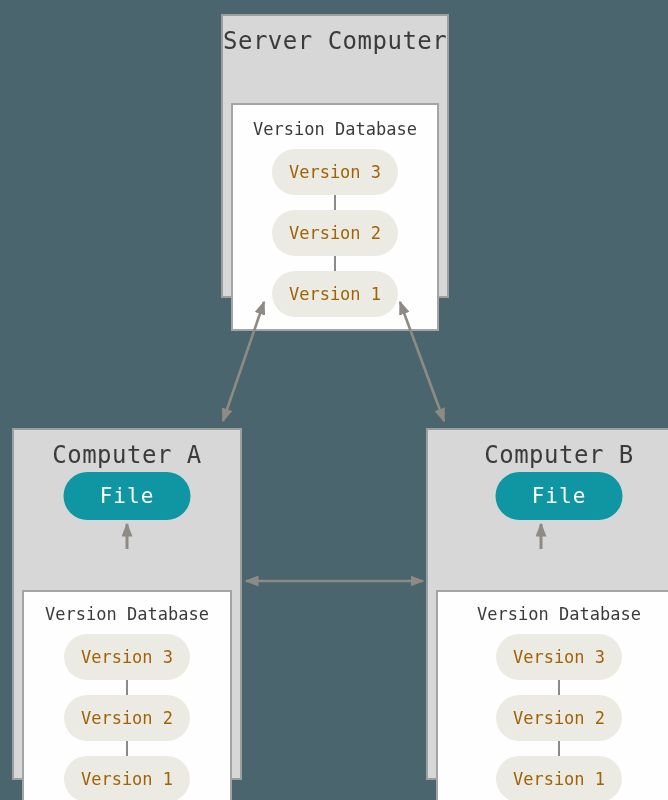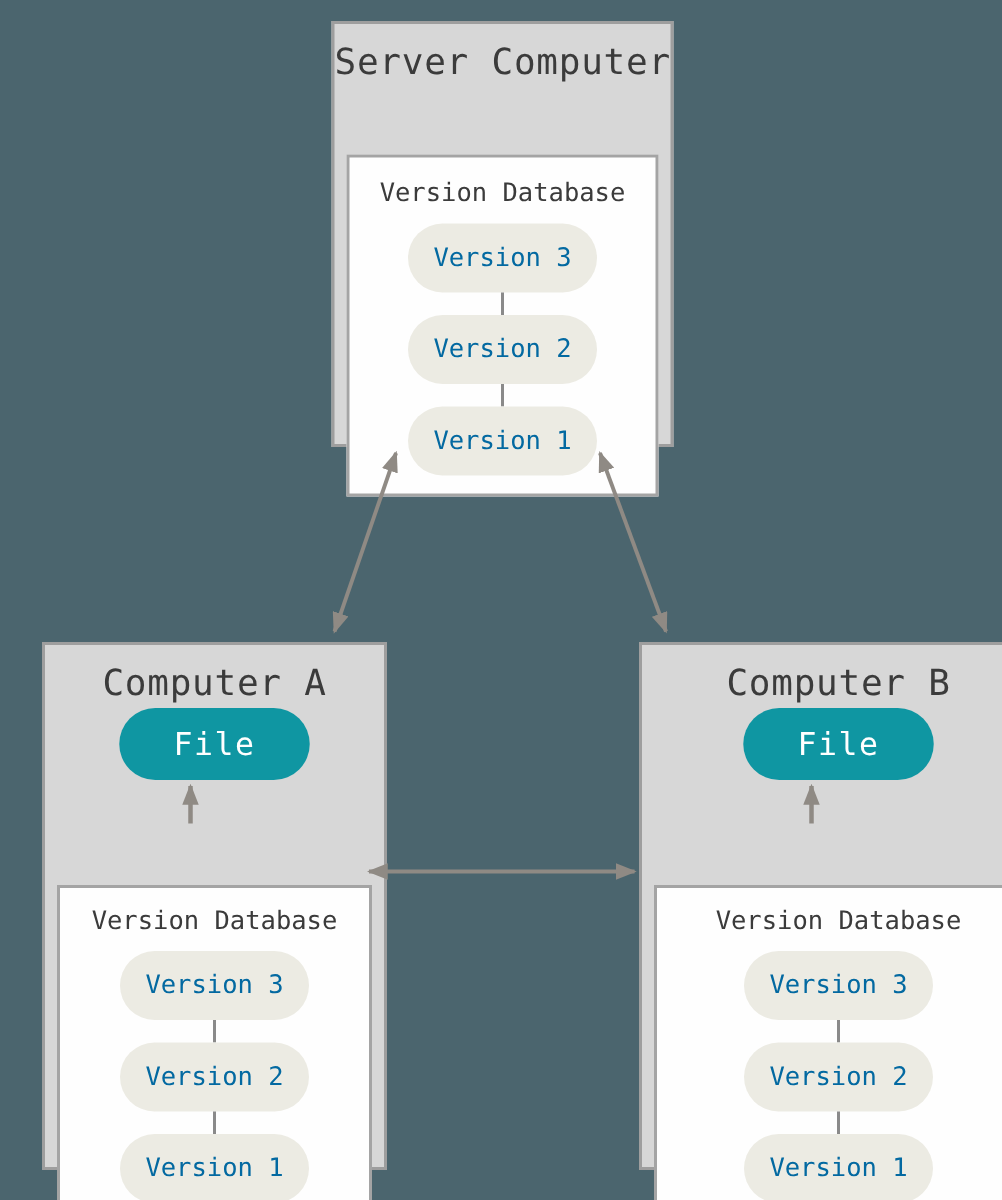--- a/index.html
+++ b/index.html
@@ -12,21 +12,21 @@
   }
   .canvas { position: absolute; inset: 0; width: 668px; height: 800px; }
 
   .machine-box {
     position: absolute;
     background: #D7D7D7;
     border: 2px solid #9E9E9E;
     box-sizing: border-box;
   }
   #server-box  { left: 221px; top: 14px;  width: 228px; height: 284px; }
-  #computer-a-box { left: 28px;  top: 428px; width: 230px; height: 352px; }
+  #computer-a-box { left: 12px;  top: 428px; width: 230px; height: 352px; }
   #computer-b-box { left: 426px; top: 428px; width: 266px; height: 352px; }
 
   .box-title {
     position: absolute; top: 12px; left: 0; width: 100%;
     text-align: center;
     font-size: 24px; line-height: 26px;
     color: #3B3B3B;
     letter-spacing: 0.5px;
     white-space: pre;
   }
@@ -58,21 +58,21 @@
     color: #3B3B3B;
     margin: 11px 0 9px 0;
     white-space: pre;
   }
   #server-box .db-label { margin: 13px 0 9px 0; }
 
   .version-pill {
     width: 126px; height: 46px;
     border-radius: 23px;
     background: #ECEBE3;
-    color: #0369a1;
+    color: #a16207;
     font-size: 17px;
     display: flex; align-items: center; justify-content: center;
     flex: 0 0 auto;
     white-space: pre;
   }
   .version-link {
     width: 2px; height: 15px;
     background: #8A8A8A;
     flex: 0 0 auto;
   }

